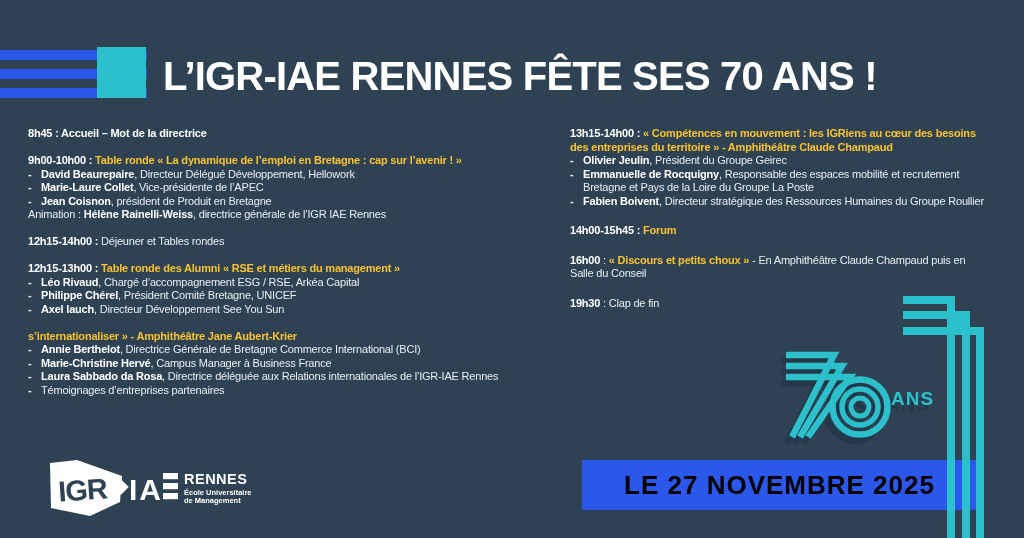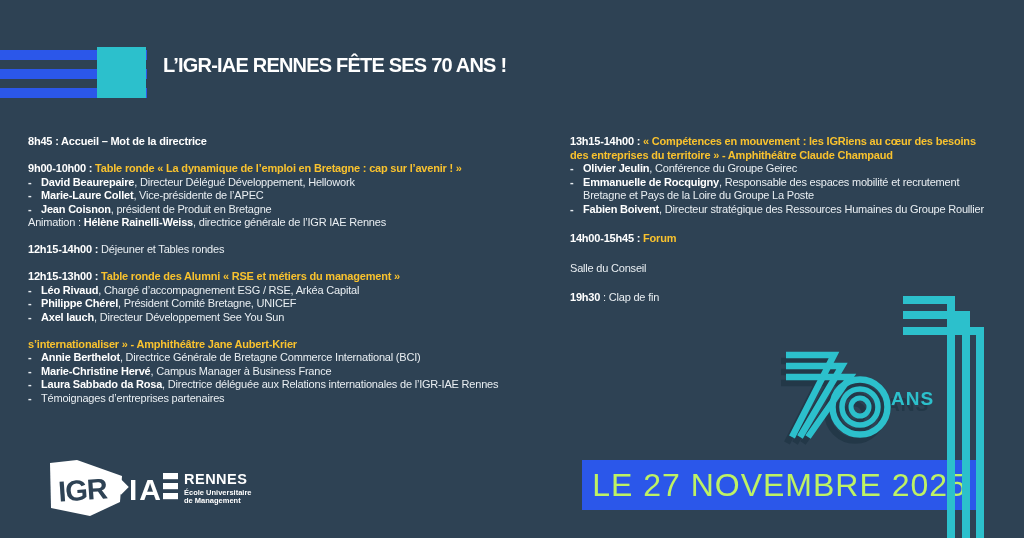--- a/index.html
+++ b/index.html
@@ -7,43 +7,43 @@
     position:relative;width:1024px;height:538px;overflow:hidden;
     background:#2E4254;
     font-family:"Liberation Sans",sans-serif;
   }
   
   .stripe{position:absolute;left:0;width:147px;height:10px;background:#2B57EA;}
   .stripe.s1{top:50px}.stripe.s2{top:69px}.stripe.s3{top:88px}
   .deco-square{position:absolute;left:97px;top:47px;width:49px;height:51px;background:#2CC0CC;}
   .title{
     position:absolute;left:163px;top:54px;margin:0;
-    font-size:20px;font-weight:bold;letter-spacing:-0.8px;color:#FFFFFF;white-space:nowrap;
+    font-size:40px;font-weight:bold;letter-spacing:-0.8px;color:#FFFFFF;white-space:nowrap;
   }
   
-  .col{position:absolute;top:135px;}
+  .col{position:absolute;top:127px;}
   .col-left{left:28px;width:525px;}
   .col-right{left:570px;width:445px;}
   .section{margin-bottom:13.5px;}
   .col-right .section{margin-bottom:16px;}
   .line{font-size:11px;line-height:13.5px;letter-spacing:-0.2px;color:#E9EEF2;white-space:nowrap;}
   .line.li{display:flex;}
   .line.cont{padding-left:13px;}
   .dash{flex:0 0 13px;width:13px;font-weight:bold;color:#E9EEF2;}
   .litext{flex:1 1 auto;white-space:nowrap;}
   .run-time{font-weight:bold;color:#FFFFFF;}
   .run-name{font-weight:bold;color:#FFFFFF;}
   .run-yellow{font-weight:bold;color:#F9C22E;text-align:center;}
   .run-normal{color:#E9EEF2;}
   
   .date-banner{
     position:absolute;left:582px;top:460px;width:395px;height:50px;background:#2B57EA;
     display:flex;align-items:center;justify-content:center;z-index:2;
   }
-  .date-banner span{color:#bef264;font-weight:normal;font-size:32px;letter-spacing:1px;white-space:nowrap;}
+  .date-banner span{color:#000000;font-weight:bold;font-size:26px;letter-spacing:1px;white-space:nowrap;}
   
   .deco-structure{position:absolute;left:895px;top:288px;z-index:3;}
   .logo70{position:absolute;left:770px;top:333px;z-index:1;}
   .brand{position:absolute;left:40px;top:458px;}
 </style>
 </head>
 <body>
 
 <div class="poster">
 
@@ -111,36 +111,37 @@
           <span class="litext"><span class="run run-normal">Témoignages d’entreprises partenaires</span></span>
         </div>
       </div>
     </div>
   <div class="col col-right" id="col-right">
       <div class="section">
         <div class="line p"><span class="run run-time">13h15-14h00 : </span><span class="run run-yellow">« Compétences en mouvement : les IGRiens au cœur des besoins</span></div>
         <div class="line p"><span class="run run-yellow">des entreprises du territoire » - Amphithéâtre Claude Champaud</span></div>
         <div class="line li">
           <span class="dash">-</span>
-          <span class="litext"><span class="run run-name">Olivier Jeulin</span><span class="run run-normal">, Conférence du Groupe Geirec</span></span>
+          <span class="litext"><span class="run run-name">Olivier Jeulin</span><span class="run run-normal">, Président du Groupe Geirec</span></span>
         </div>
         <div class="line li">
           <span class="dash">-</span>
           <span class="litext"><span class="run run-name">Emmanuelle de Rocquigny</span><span class="run run-normal">, Responsable des espaces mobilité et recrutement</span></span>
         </div>
         <div class="line cont"><span class="run run-normal">Bretagne et Pays de la Loire du Groupe La Poste</span></div>
         <div class="line li">
           <span class="dash">-</span>
           <span class="litext"><span class="run run-name">Fabien Boivent</span><span class="run run-normal">, Directeur stratégique des Ressources Humaines du Groupe Roullier</span></span>
         </div>
       </div>
       <div class="section">
         <div class="line p"><span class="run run-time">14h00-15h45 : </span><span class="run run-yellow">Forum</span></div>
       </div>
       <div class="section">
+        <div class="line p"><span class="run run-time">16h00</span><span class="run run-normal"> : </span><span class="run run-yellow">« Discours et petits choux »</span><span class="run run-normal"> - En Amphithéâtre Claude Champaud puis en</span></div>
         <div class="line p"><span class="run run-normal">Salle du Conseil</span></div>
       </div>
       <div class="section">
         <div class="line p"><span class="run run-time">19h30</span><span class="run run-normal"> : Clap de fin</span></div>
       </div>
     </div>
 
   <svg class="logo70" width="185" height="135" viewBox="0 0 185 135">
     <defs>
       <g id="g70">

